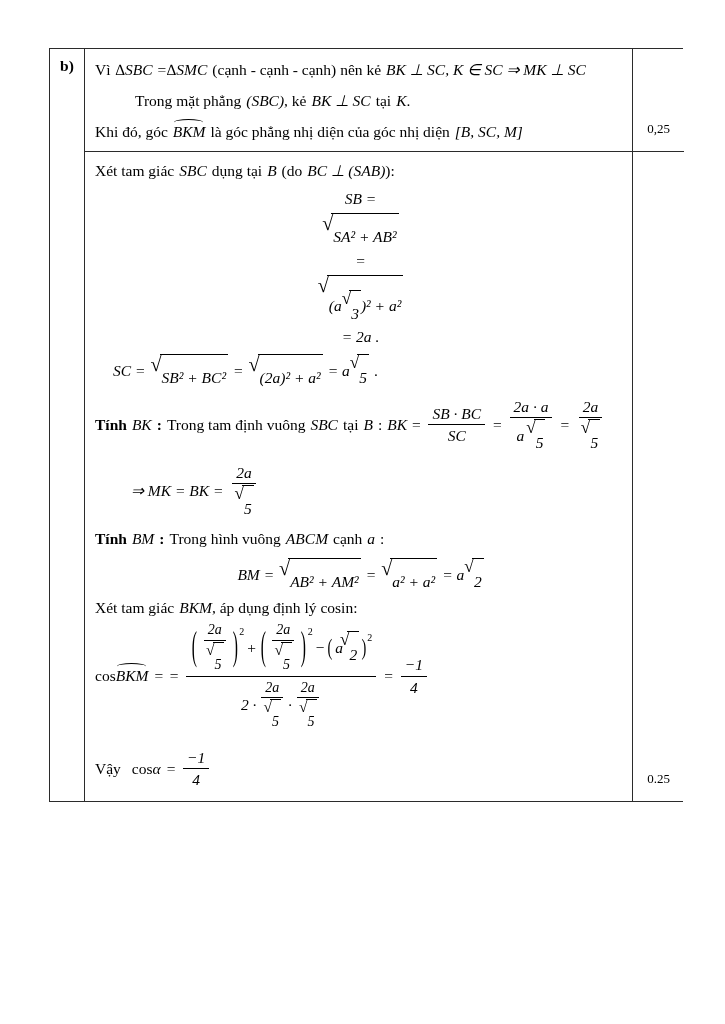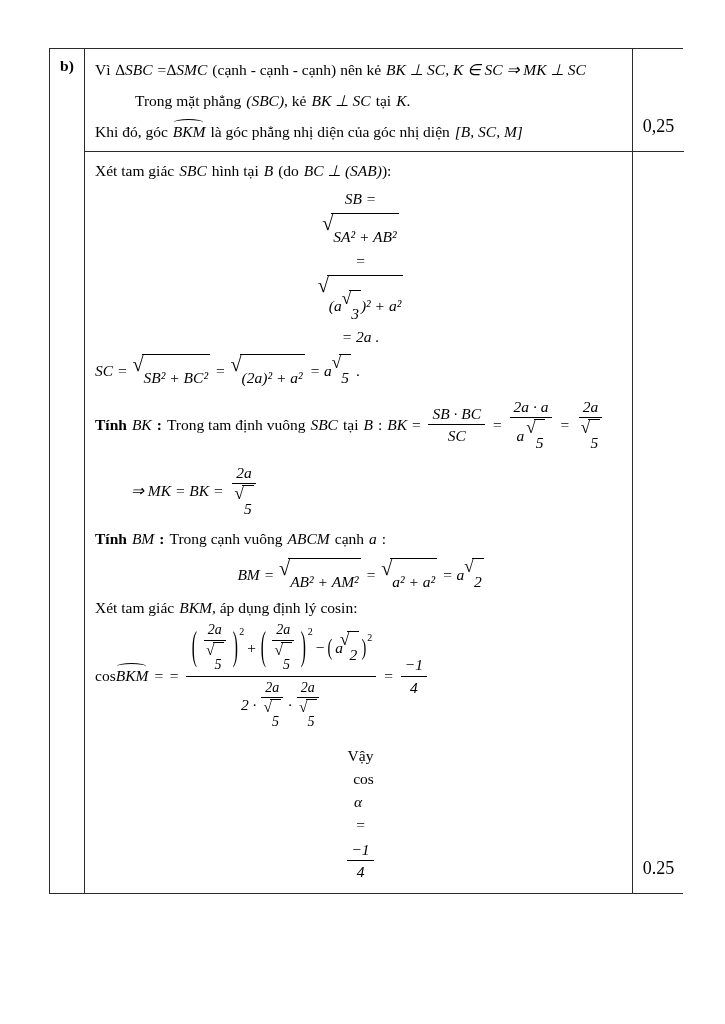--- a/index.html
+++ b/index.html
@@ -10,21 +10,21 @@
     position:absolute; left:49px; top:48px; width:634px;
     display:grid; grid-template-columns:35px 548px 51px; grid-template-rows:103px auto;
     border:1.4px solid #2b2b2b;
   }
   .cell { background:#fff; }
   .cell-b  { grid-column:1; grid-row:1 / 3; border-right:1px solid #2b2b2b; text-align:center; padding-top:8px; }
   .cell-c1 { grid-column:2; grid-row:1; border-right:1px solid #2b2b2b; border-bottom:1px solid #2b2b2b; padding:5px 6px 0 10px; }
   .cell-s1 { grid-column:3; grid-row:1; border-bottom:1px solid #2b2b2b; }
   .cell-c2 { grid-column:2; grid-row:2; border-right:1px solid #2b2b2b; padding:6px 6px 10px 10px; }
   .cell-s2 { grid-column:3; grid-row:2; }
-  .score { display:flex; align-items:flex-end; justify-content:center; padding-bottom:14px; font-size:18px; }
+  .score { display:flex; align-items:flex-end; justify-content:center; padding-bottom:14px; font-size:13px; }
 
   .l { display:flex; align-items:center; gap:5px; flex-wrap:nowrap; white-space:pre; }
   .cell-c1 .l { height:31px; }
   .t { font-style:normal; }
   .m { font-style:italic;font-family:Liberation Serif, serif; }
   .b { font-weight:bold; }
   .hug { margin-left:-5px; }
 
   
   .sq { display:inline-flex; align-items:flex-start; font-style:italic; }
@@ -47,28 +47,28 @@
   .tp { display:inline-block; font-style:normal; font-size:26px; line-height:1; transform:scale(0.6,1.55); }
   .mp { display:inline-block; font-style:normal; font-size:18px; line-height:1; transform:scale(0.8,1.25); }
   .lp::before { content:"("; }
   .rp::before { content:")"; }
   .exp { font-style:normal; font-size:10px; position:relative; top:-15px; margin-left:-2px; }
   .exp.mid { top:-9px; }
 
   
   .l-x1  { margin:4px 0 10px 0; }
   .l-sb  { margin:0 0 8px 0;flex-direction:column; }
-  .l-sc  { margin:0 0 8px 0; }
+  .l-sc  { margin:0 0 8px 18px; }
   .l-bk  { margin:2px 0 6px 0; }
   .l-mk  { margin:8px 0 8px 36px; }
   .l-bmi { margin:10px 0 6px 0; }
   .l-bm  { margin:10px 0 6px 0; justify-content:center; }
   .l-ci  { margin:8px 0 2px 0; }
   .l-cos { margin:2px 0 2px 0; }
-  .l-fin { margin:14px 0 0 0;flex-direction:column; }
+  .l-fin { margin:14px 0 0 0; }
 </style>
 </head>
 <body>
 
 <div class="page">
   <div class="doc-table">
 
     <div class="cell cell-b">
       <span class="b">b)</span>
     </div>
@@ -99,21 +99,21 @@
 
     <div class="cell cell-s1 score">
       <span>0,25</span>
     </div>
 
     <div class="cell cell-c2">
 
       <div class="l l-x1">
         <span class="t">Xét tam giác</span>
         <span class="m">SBC</span>
-        <span class="t">hình tại</span>
+        <span class="t">dụng tại</span>
         <span class="m">B</span>
         <span class="t">(do</span>
         <span class="m">BC ⊥ (SAB)</span>
         <span class="t hug">):</span>
       </div>
 
       <div class="l l-sb">
         <span class="m">SB =</span>
         <span class="sq lg"><span class="rad">SA² + AB²</span></span>
         <span class="m">=</span>
@@ -150,21 +150,21 @@
 
       <div class="l l-mk">
         <span class="m">⇒ MK = BK =</span>
         <span class="fr"><span class="nu">2a</span><span class="de"><span class="sq"><span class="rad">5</span></span></span></span>
       </div>
 
       <div class="l l-bmi">
         <span class="b">Tính</span>
         <span class="m">BM</span>
         <span class="b">:</span>
-        <span class="t">Trong cạnh vuông</span>
+        <span class="t">Trong hình vuông</span>
         <span class="m">ABCM</span>
         <span class="t">cạnh</span>
         <span class="m">a</span>
         <span class="t">:</span>
       </div>
 
       <div class="l l-bm">
         <span class="m">BM =</span>
         <span class="sq lg"><span class="rad">AB² + AM²</span></span>
         <span class="m">=</span>

